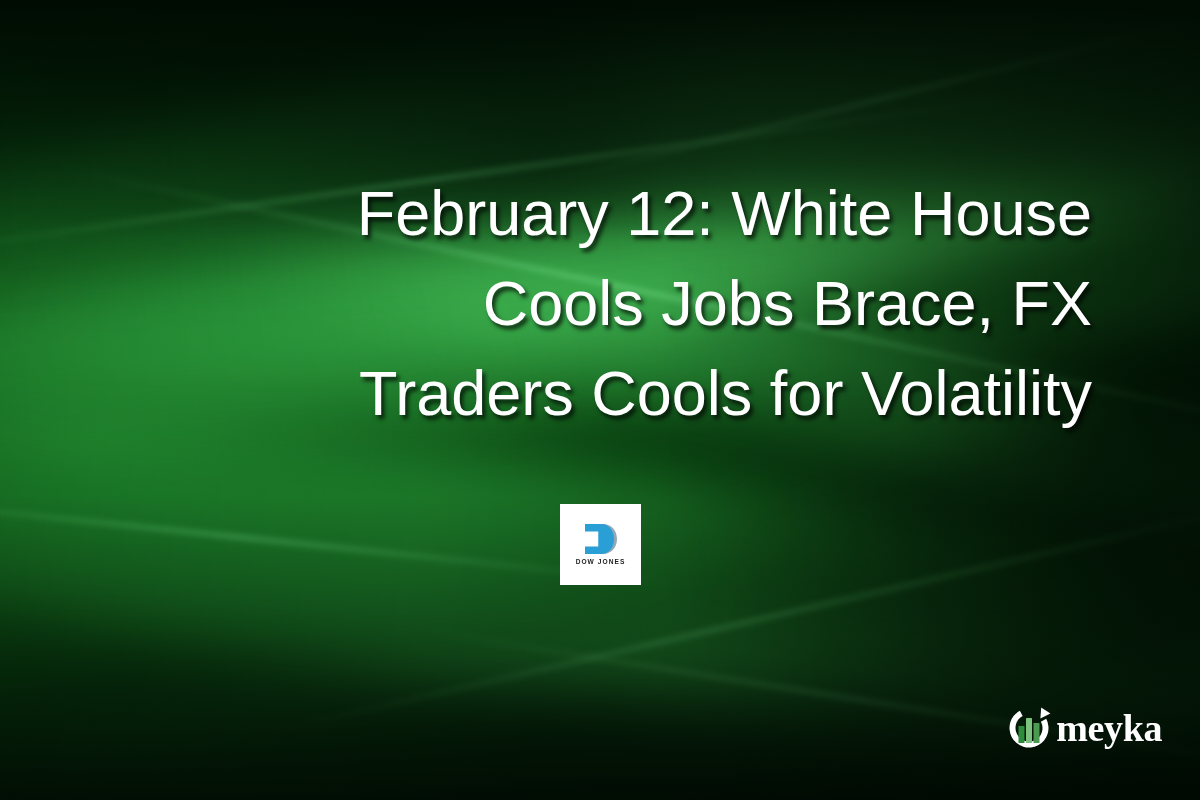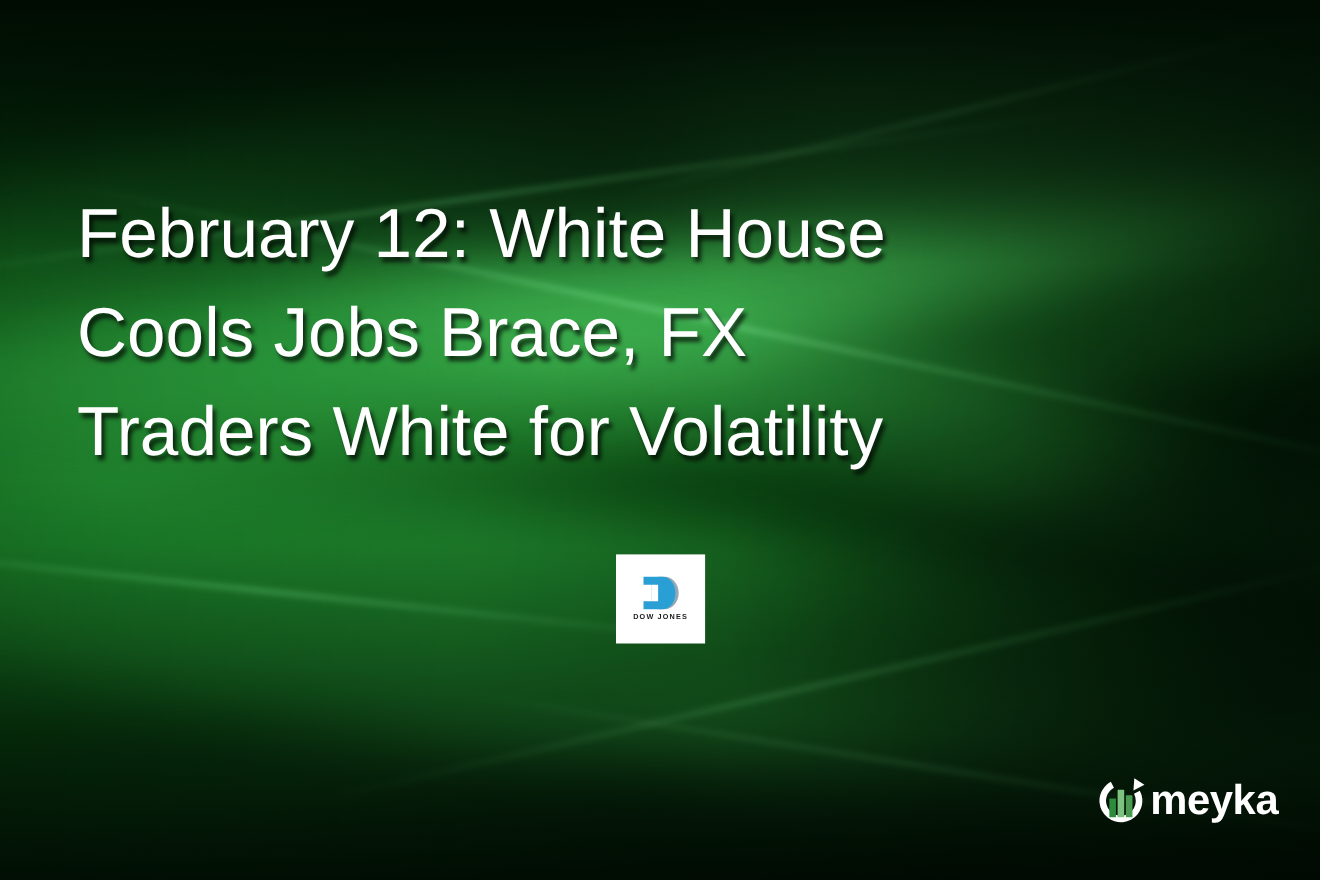--- a/index.html
+++ b/index.html
@@ -96,22 +96,22 @@
   #shade-1 { width: 1500px; height: 220px; left: -200px; top: 0px;   transform: rotate(-5deg); }
   #shade-2 { width: 1500px; height: 260px; left: -150px; top: 690px; transform: rotate(4deg); }
   #shade-3 { width: 900px;  height: 300px; left: 700px;  top: 380px; transform: rotate(-18deg); }
 
   
   #headline {
     position: absolute;
     left: 0;
     right: 0;
     top: 168px;
-    text-align: left;
-    padding: 0 70px;
+    text-align: right;
+    padding: 0 108px;
     box-sizing: border-box;
   }
   #headline .line {
     display: block;
     color: #ffffff;
     font-size: 63px;
     line-height: 90px;
     font-weight: 400;
     letter-spacing: 0px;
     text-shadow: 3px 4px 4px rgba(0,0,0,0.72);
@@ -142,20 +142,21 @@
   }
 
   
   #meyka-logo {
     position: absolute;
     right: 38px;
     bottom: 48px;
     display: flex;
     align-items: center;
     gap: 2px;
+    font-family: Liberation Serif, serif;
   }
   #meyka-icon { display: block; }
   #meyka-wordmark {
     color: #ffffff;
     font-size: 38px;
     font-weight: 700;
     letter-spacing: -0.4px;
     line-height: 1;
     margin-left: 1px;
   }
@@ -178,21 +179,21 @@
   <div class="streak" id="streak-2"></div>
   <div class="streak" id="streak-3"></div>
   <div class="streak" id="streak-4"></div>
   <div class="streak" id="streak-5"></div>
   <div class="streak" id="streak-6"></div>
   <div id="bg-vignette" class="bg-layer"></div>
 
   <div id="headline">
     <span class="line">February 12: White House</span>
     <span class="line">Cools Jobs Brace, FX</span>
-    <span class="line">Traders White for Volatility</span>
+    <span class="line">Traders Cools for Volatility</span>
   </div>
 
   <div id="dj-card">
     <svg id="dj-mark" width="34" height="30" viewBox="0 0 34 30">
 
       <path d="M14 0 H19 C27.2 0 33 6.5 33 15 C33 23.5 27.2 30 19 30 H14 V24 H19 C23.8 24 27 20.2 27 15 C27 9.8 23.8 6 19 6 H14 Z" fill="#93a8b4"></path>
 
       <path d="M1 0 H17 C24.8 0 30 6.3 30 15 C30 23.7 24.8 30 17 30 H1 V22.5 H8 V7.5 H1 Z" fill="#2a9fd6"></path>
 
       <path d="M8 7.5 H14.5 V22.5 H8 Z" fill="#ffffff"></path>

